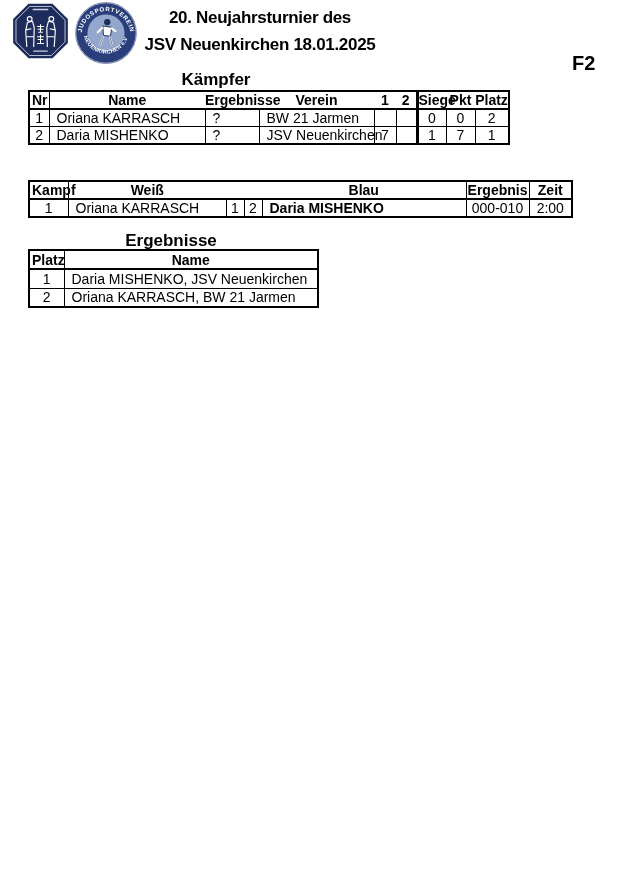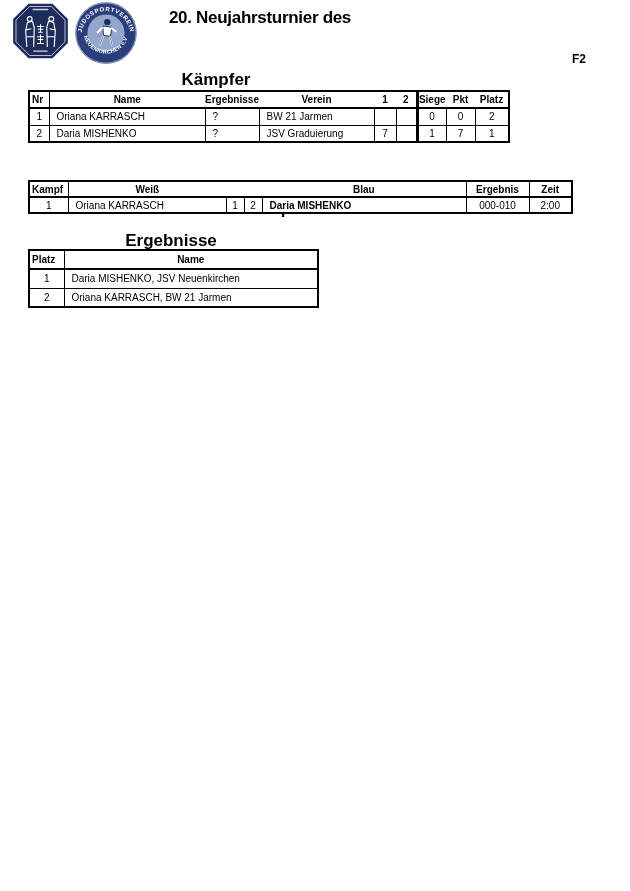--- a/index.html
+++ b/index.html
@@ -4,31 +4,31 @@
 <style>
   html,body{margin:0;padding:0;background:#fff;}
   .page{position:relative;width:630px;height:891px;background:#ffffff;overflow:hidden;
         font-family:"Liberation Sans","DejaVu Sans",sans-serif;color:#000;}
 
   
   .logo-octagon{position:absolute;left:12px;top:2px;width:57px;height:58px;}
   .logo-circle{position:absolute;left:74px;top:0px;width:64px;height:66px;}
   .main-title{position:absolute;left:85px;top:4px;width:350px;text-align:center;
               font-weight:bold;font-size:17px;line-height:27px;letter-spacing:-0.3px;}
-  .pool-label{position:absolute;left:572px;top:52px;font-weight:bold;font-size:12px;}
+  .pool-label{position:absolute;left:572px;top:52px;font-weight:bold;font-size:20px;}
 
   
   .sec-title{position:absolute;transform:translateX(-50%);font-weight:bold;font-size:17px;white-space:nowrap;}
   .t-kaempfer{left:216px;top:70px;}
   .t-kaempfe{left:275px;top:159px;margin-top:40px;}
   .t-ergebnisse{left:171px;top:231px;}
 
   
   table{position:absolute;border-collapse:collapse;table-layout:fixed;
-        font-size:10px;background:#fff;border:2px solid #000;}
+        font-size:14px;background:#fff;border:2px solid #000;}
   td,th{padding:0;vertical-align:middle;overflow:visible;white-space:nowrap;}
   th{border:0 solid #000;border-bottom:2px solid #000;font-weight:bold;text-align:center;}
   td{border:1px solid #000;text-align:center;}
   .al{text-align:left;padding-left:7px;}
   .hl{text-align:left;padding-left:2px;}
   .bold{font-weight:bold;}
   .thickL{border-left:3px solid #000 !important;text-align:center;}
   .hbr{border-right:1px solid #000;}
   .hbl{border-left:1px solid #000;}
 
@@ -88,20 +88,21 @@
     <g>
       <circle cx="52" cy="33" r="5" fill="#1e2c5c"></circle>
       <path d="M45,39 L59,41 L57,55 L46,54 Z" fill="#ffffff" stroke="#1e2c5c" stroke-width="1.5"></path>
       <path d="M46,54 L40,70 M56,55 L60,70 M45,41 L36,50 M58,42 L66,48" stroke="#ffffff" stroke-width="3" fill="none"></path>
       <path d="M46,54 L40,70 M56,55 L60,70" stroke="#1e2c5c" stroke-width="1" fill="none"></path>
     </g>
   </svg>
 
   <div class="main-title">
     <div>20. Neujahrsturnier des</div>
+    <div>JSV Neuenkirchen 18.01.2025</div>
   </div>
 
   <div class="pool-label">F2</div>
 
   <div class="sec-title t-kaempfer">Kämpfer</div>
   <table id="tbl-kaempfer">
     <colgroup>
       <col style="width:20px">
         <col style="width:156px">
         <col style="width:54px">
@@ -132,21 +133,21 @@
       <td></td>
       <td></td>
       <td class="thickL">0</td>
       <td>0</td>
       <td>2</td>
     </tr>
     <tr>
       <td>2</td>
       <td class="al">Daria MISHENKO</td>
       <td class="al">?</td>
-      <td class="al">JSV Graduierung</td>
+      <td class="al">JSV Neuenkirchen</td>
       <td>7</td>
       <td></td>
       <td class="thickL">1</td>
       <td>7</td>
       <td>1</td>
     </tr>
   </tbody>
     </table>
 
   <div class="sec-title t-kaempfe">Kämpfe</div>

